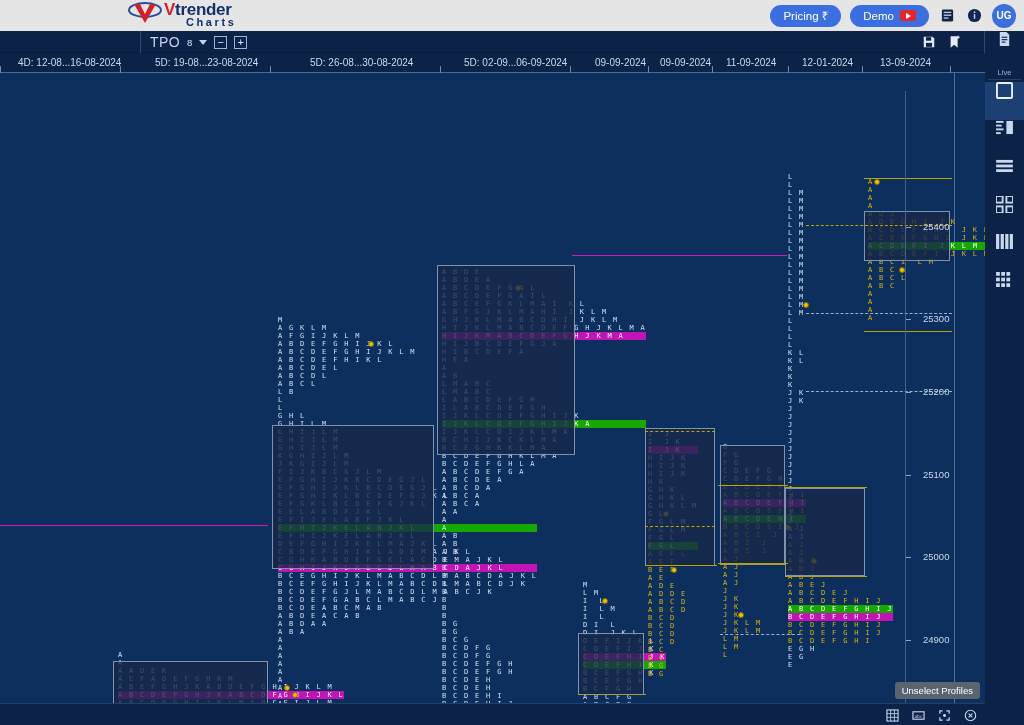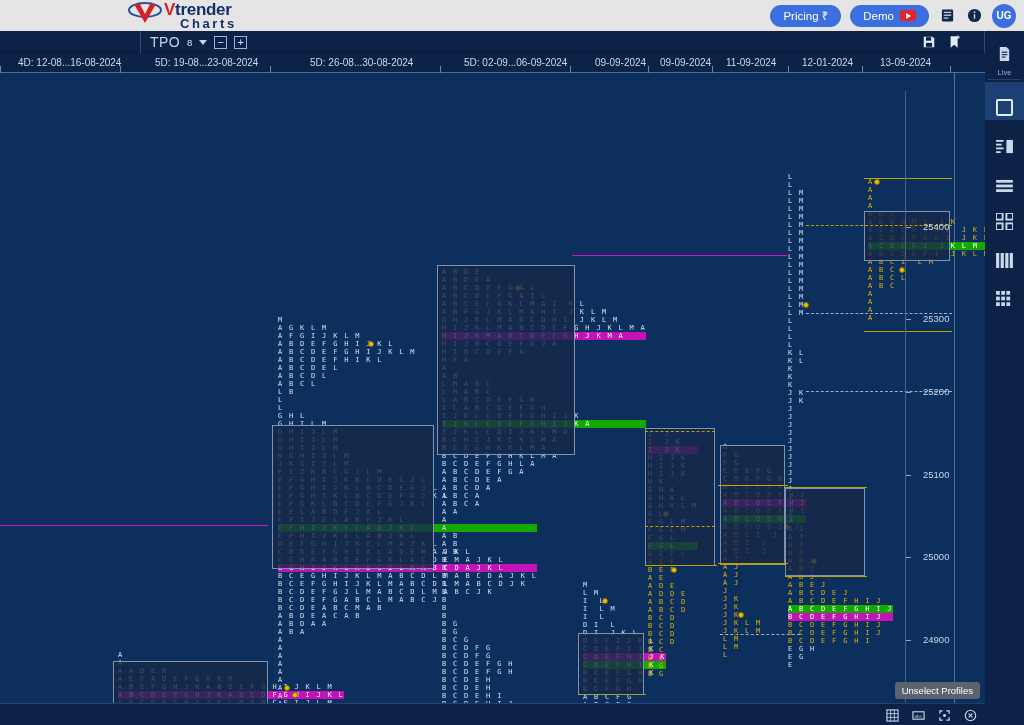--- a/index.html
+++ b/index.html
@@ -13,21 +13,21 @@
   
   .brandbar {
     position: absolute; left: 0; top: 0; width: 1024px; height: 31px;
     background: #e5e5e5; display: flex; align-items: center;
   }
   .logo-wrap { position: absolute; left: 128px; top: 1px; display: flex; align-items: flex-start; }
   .logo-mark { width: 34px; height: 26px; position: relative; }
   .logo-text { margin-left: 2px; line-height: 1; }
   .logo-v { font-size: 17px; font-weight: bold; color: #d42027; letter-spacing: -0.3px; }
   .logo-rest { font-size: 17px; font-weight: bold; color: #13306b; letter-spacing: -0.3px; }
-  .logo-sub { font-size: 13px; font-weight: bold; color: #13306b; letter-spacing: 2.6px; margin-top: -1px; margin-left: 16px; }
+  .logo-sub { font-size: 11px; font-weight: bold; color: #13306b; letter-spacing: 2.6px; margin-top: -1px; margin-left: 22px; }
 
   .hdr-right { position: absolute; right: 8px; top: 0; height: 31px; display: flex; align-items: center; gap: 9px; }
   .pill {
     background: #3b6fe0; color: #fff; border-radius: 13px;
     font-size: 11.5px; height: 22px; display: flex; align-items: center;
     padding: 0 13px; gap: 6px; cursor: pointer; white-space: nowrap;
   }
   .yt { width: 16px; height: 11px; background: #e8222a; border-radius: 3px;
         display: inline-flex; align-items: center; justify-content: center; }
   .yt i { width: 0; height: 0; border-left: 5px solid #fff;
@@ -106,21 +106,21 @@
   }
   .vcursor { position: absolute; top: 0; width: 1px; height: 630px; background: rgba(150,180,215,0.5); }
 
   
   .sidebar {
     position: absolute; right: 0; top: 31px; width: 39px; height: 694px;
     background: #0d2247; border-left: 1px solid #1c3congo;
   }
   .sb-item {
     width: 39px; height: 38px; display: flex; flex-direction: column;
-    align-items: center; justify-content: flex-end; cursor: pointer; color: #c9d8ec;
+    align-items: center; justify-content: space-between; cursor: pointer; color: #c9d8ec;
   }
   .sb-item.tall { height: 46px; }
   .sb-item.active { background: #1c3f74; }
   .sb-label { font-size: 7.5px; color: #9fb4cf; margin-top: 2px; }
   .sb-div { width: 33px; height: 1px; background: #23406e; margin: 2px auto; }
 
   
   .bottombar {
     position: absolute; left: 0; bottom: 0; width: 985px; height: 22px;
     background: #0d2247; border-top: 1px solid #21406e;

